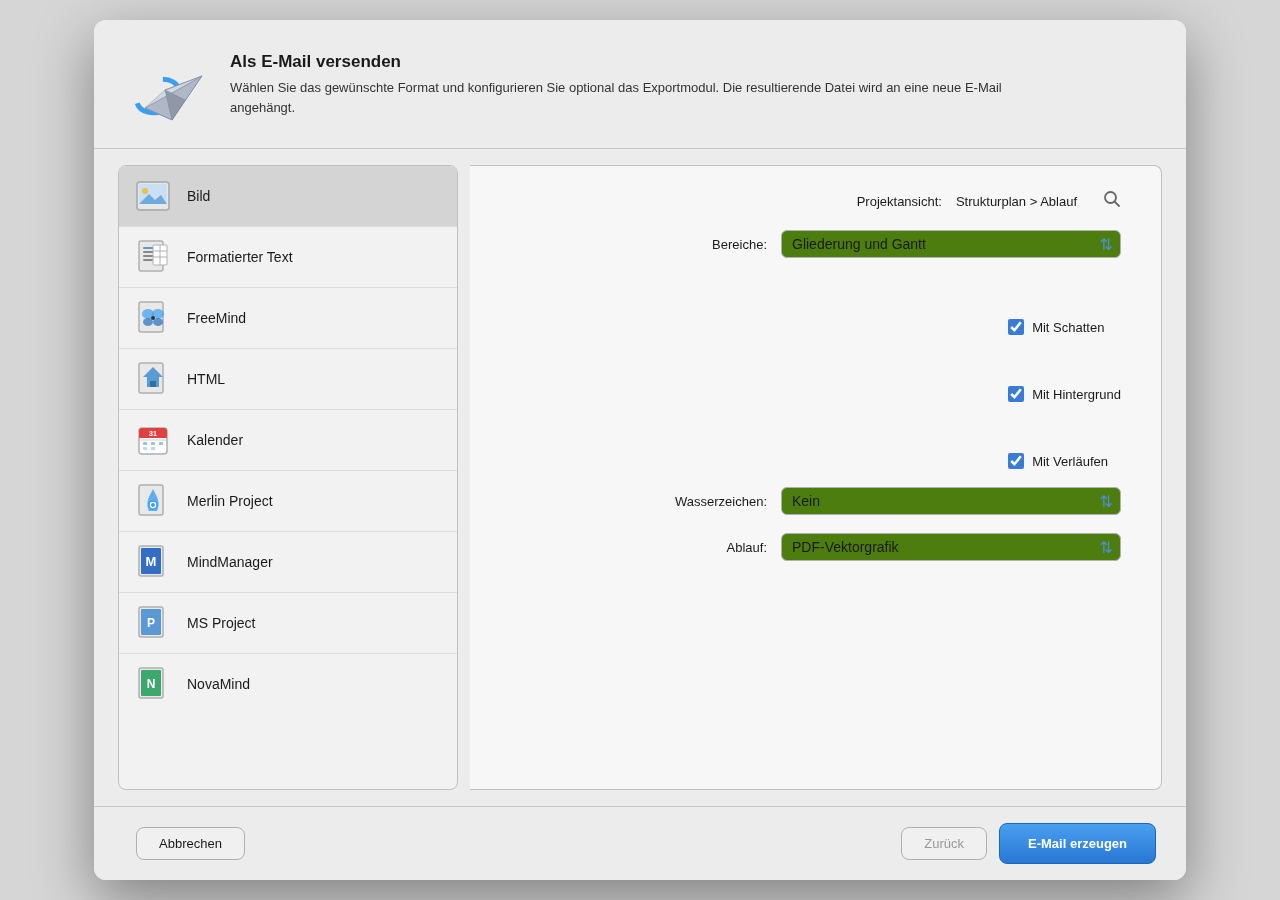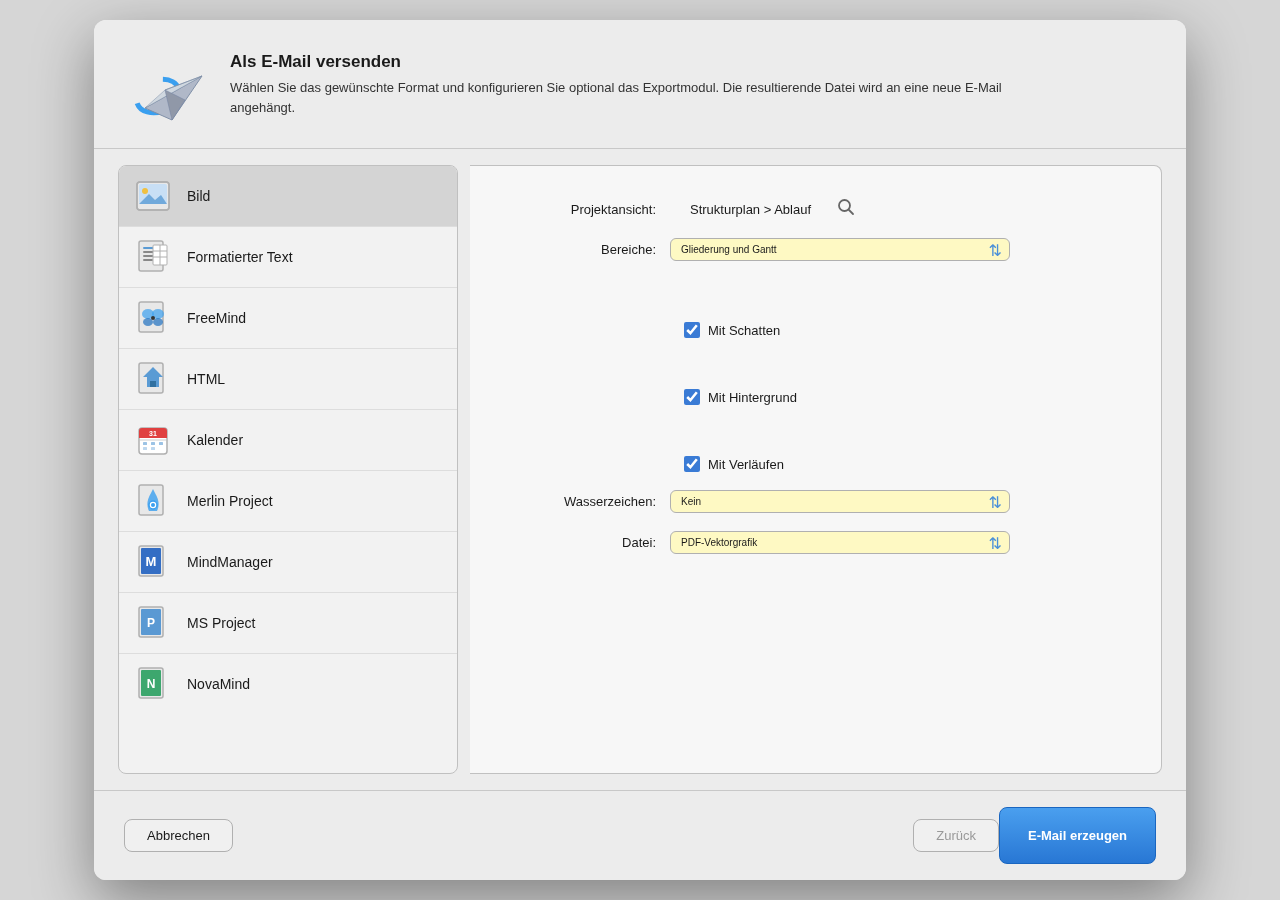--- a/index.html
+++ b/index.html
@@ -98,24 +98,25 @@
       font-size: 14px;
       color: #1a1a1a;
     }
     
     .main-content {
       flex: 1;
       background: #f7f7f7;
       border: 1px solid #c0c0c0;
       border-left: none;
       border-radius: 0 8px 8px 0;
-      padding: 32px 40px;
+      padding: 24px 40px;
       display: flex;
       flex-direction: column;
       gap: 0;
+      align-items: flex-end;
     }
     .form-row {
       display: flex;
       align-items: center;
       margin-bottom: 18px;
     }
     .form-label {
       font-size: 13px;
       color: #1a1a1a;
       text-align: right;
@@ -126,43 +127,42 @@
     }
     .form-value {
       display: flex;
       align-items: center;
       gap: 10px;
       flex: 1;
     }
     .projektansicht-text {
       font-size: 13px;
       color: #1a1a1a;
-      margin-left: 20px;
     }
     .search-icon-btn {
       margin-left: auto;
       background: none;
       border: none;
       cursor: pointer;
       color: #666;
       font-size: 16px;
     }
     
     .select-wrapper {
       position: relative;
       display: inline-block;
       width: 340px;
     }
     .select-box {
       width: 100%;
       padding: 5px 30px 5px 10px;
       border: 1px solid #b0b0b0;
       border-radius: 6px;
-      background: #fef9c3;
-      font-size: 10px;
+      background: #4d7c0f;
+      font-size: 14px;
       appearance: none;
       -webkit-appearance: none;
       cursor: pointer;
       color: #1a1a1a;
     }
     .select-arrow {
       position: absolute;
       right: 8px;
       top: 50%;
       transform: translateY(-50%);
@@ -202,38 +202,39 @@
       display: flex;
       align-items: center;
       justify-content: space-between;
     }
     .btn {
       padding: 8px 22px;
       border-radius: 8px;
       font-size: 13px;
       cursor: pointer;
       font-family: inherit;
+      margin-left: 12px;
     }
     .btn-cancel {
       background: #f0f0f0;
       border: 1px solid #b0b0b0;
       color: #1a1a1a;
     }
     .btn-back {
       background: #f0f0f0;
       border: 1px solid #b0b0b0;
       color: #999;
       cursor: default;
     }
     .btn-primary {
       background: linear-gradient(180deg, #4a9fef 0%, #2877d4 100%);
       border: 1px solid #1a66c0;
       color: #fff;
       font-weight: 600;
-      padding: 20px 28px;
+      padding: 12px 28px;
     }
     .footer-right {
       display: flex;
       align-items: center;
     }
 
     
     .paper-plane-svg { width: 80px; height: 80px; }
   </style>
 </head>
@@ -441,21 +442,21 @@
               <option>Kein</option>
               <option>Entwurf</option>
               <option>Vertraulich</option>
             </select>
             <span class="select-arrow">⇅</span>
           </div>
         </div>
       </div>
 
       <div class="form-row">
-        <span class="form-label">Datei:</span>
+        <span class="form-label">Ablauf:</span>
         <div class="form-value">
           <div class="select-wrapper">
             <select class="select-box">
               <option>PDF-Vektorgrafik</option>
               <option>PNG</option>
               <option>JPEG</option>
               <option>TIFF</option>
             </select>
             <span class="select-arrow">⇅</span>
           </div>

